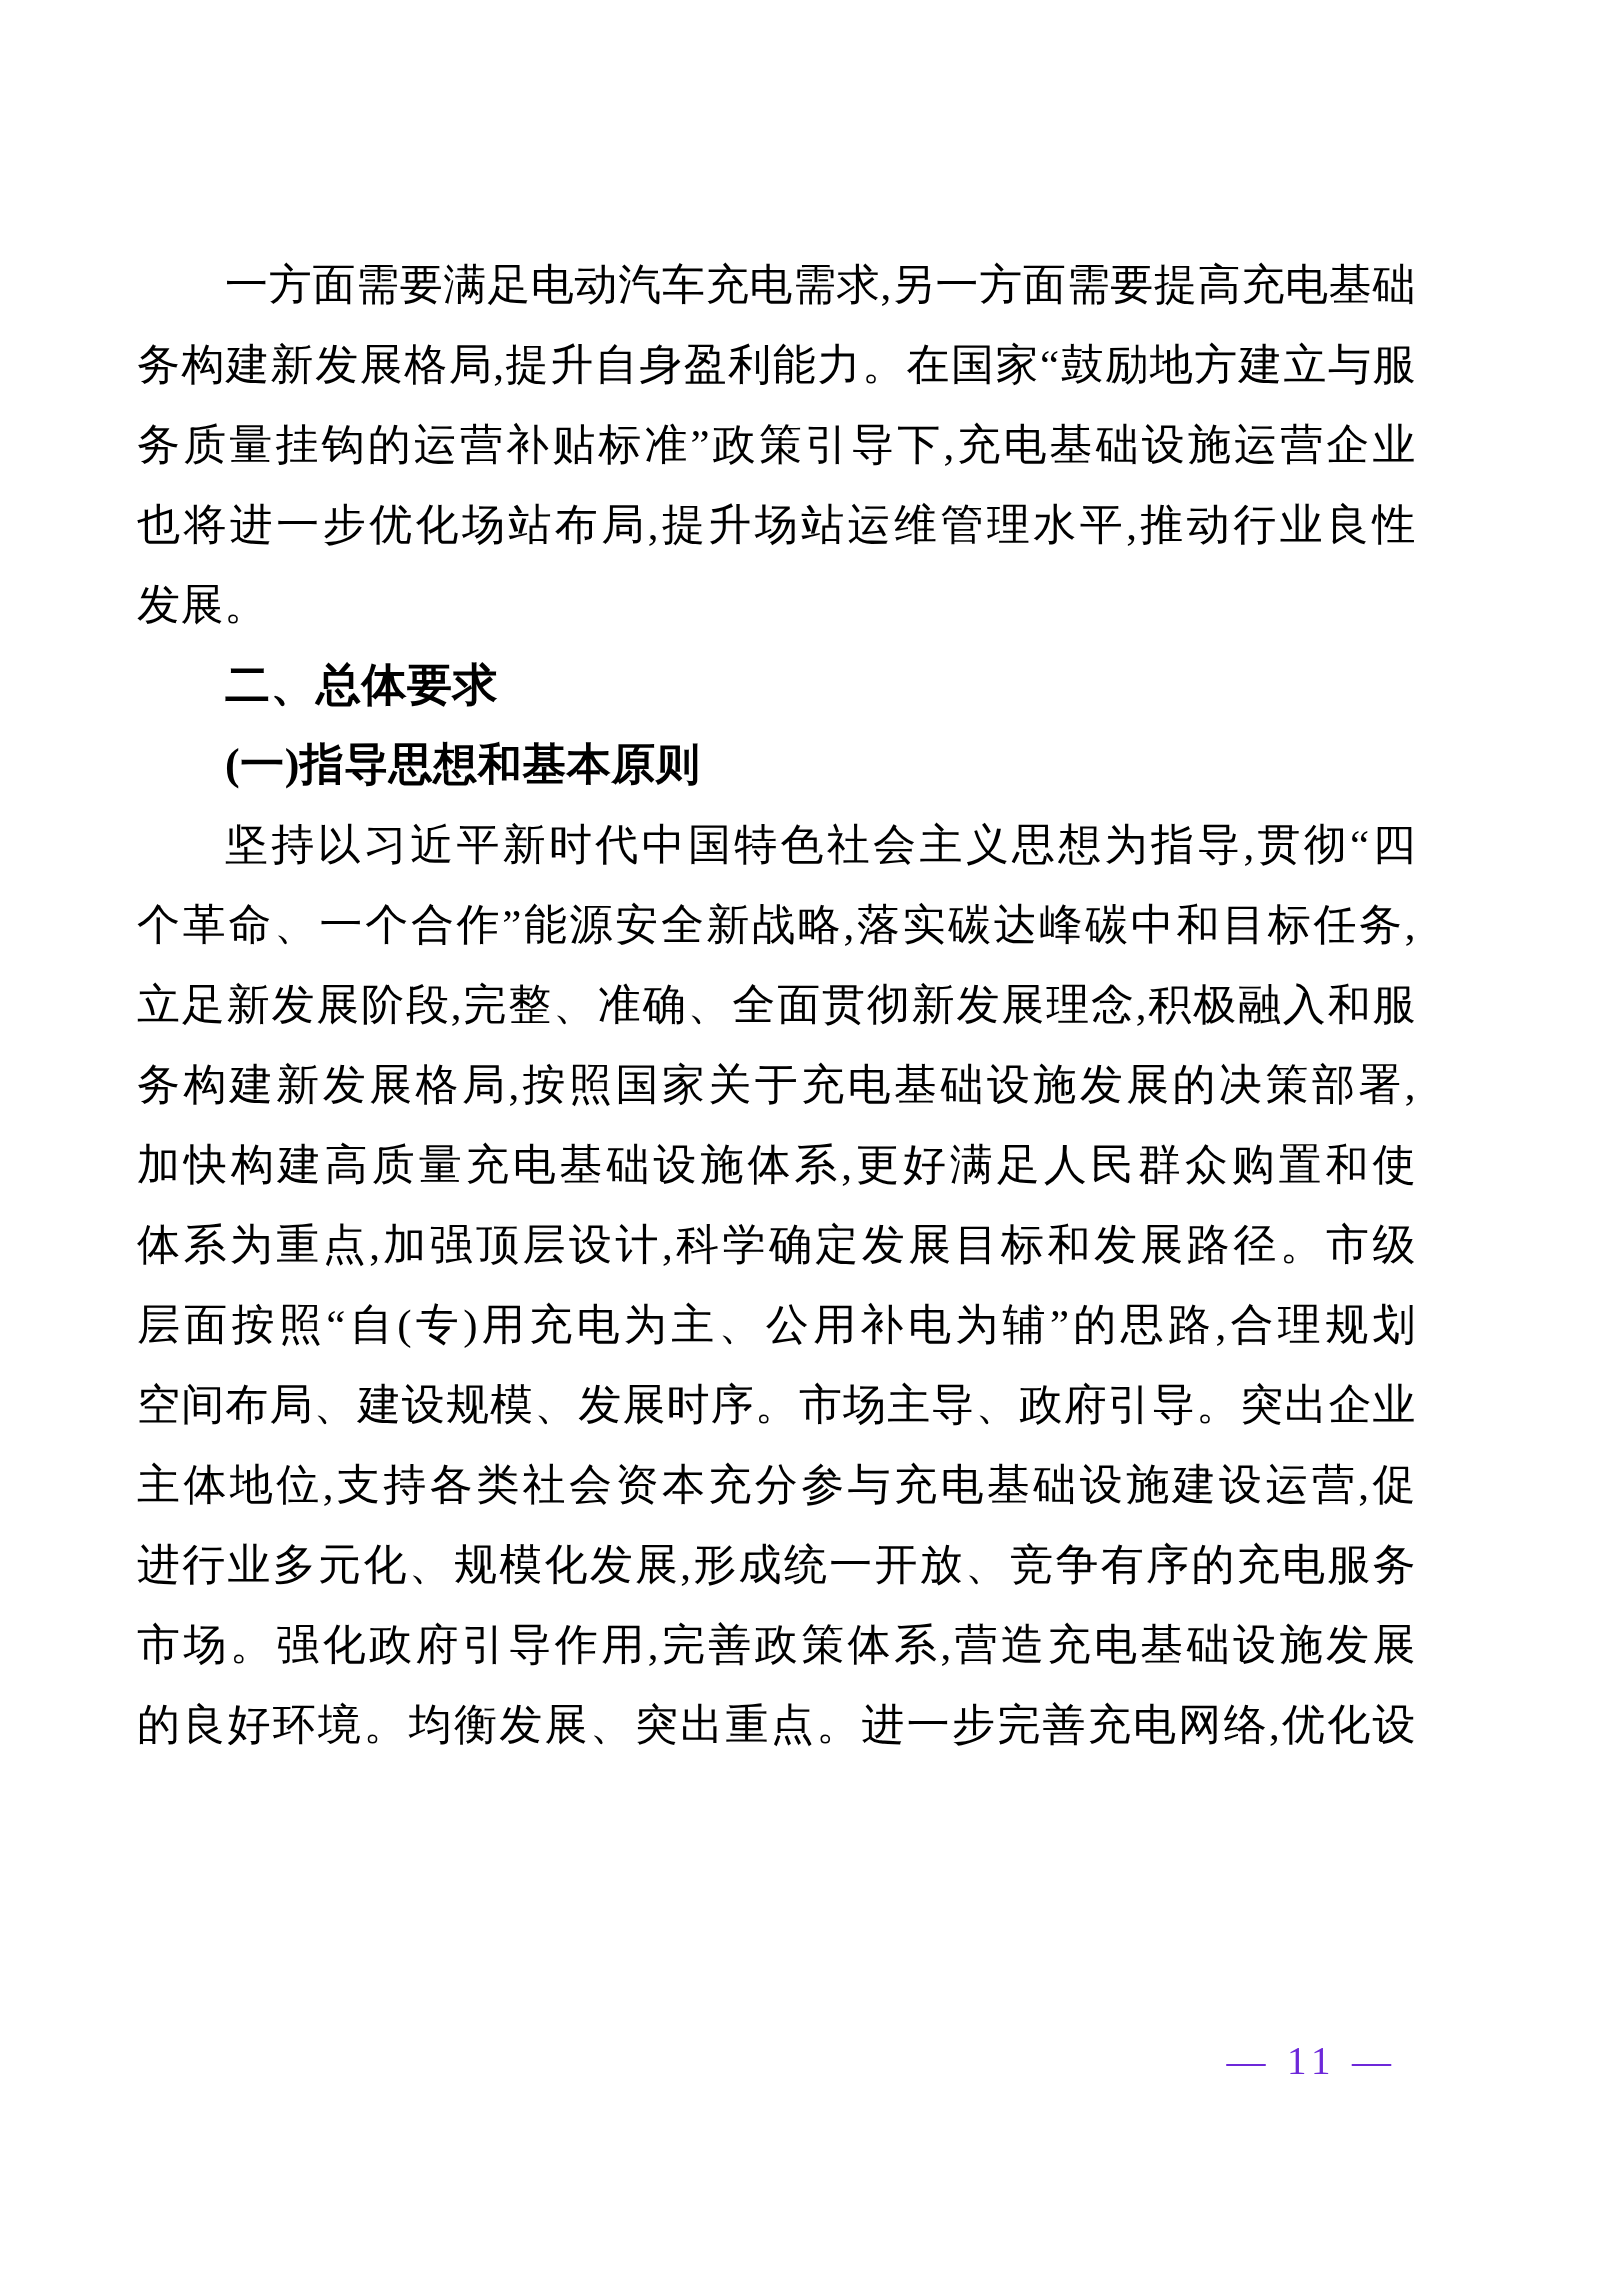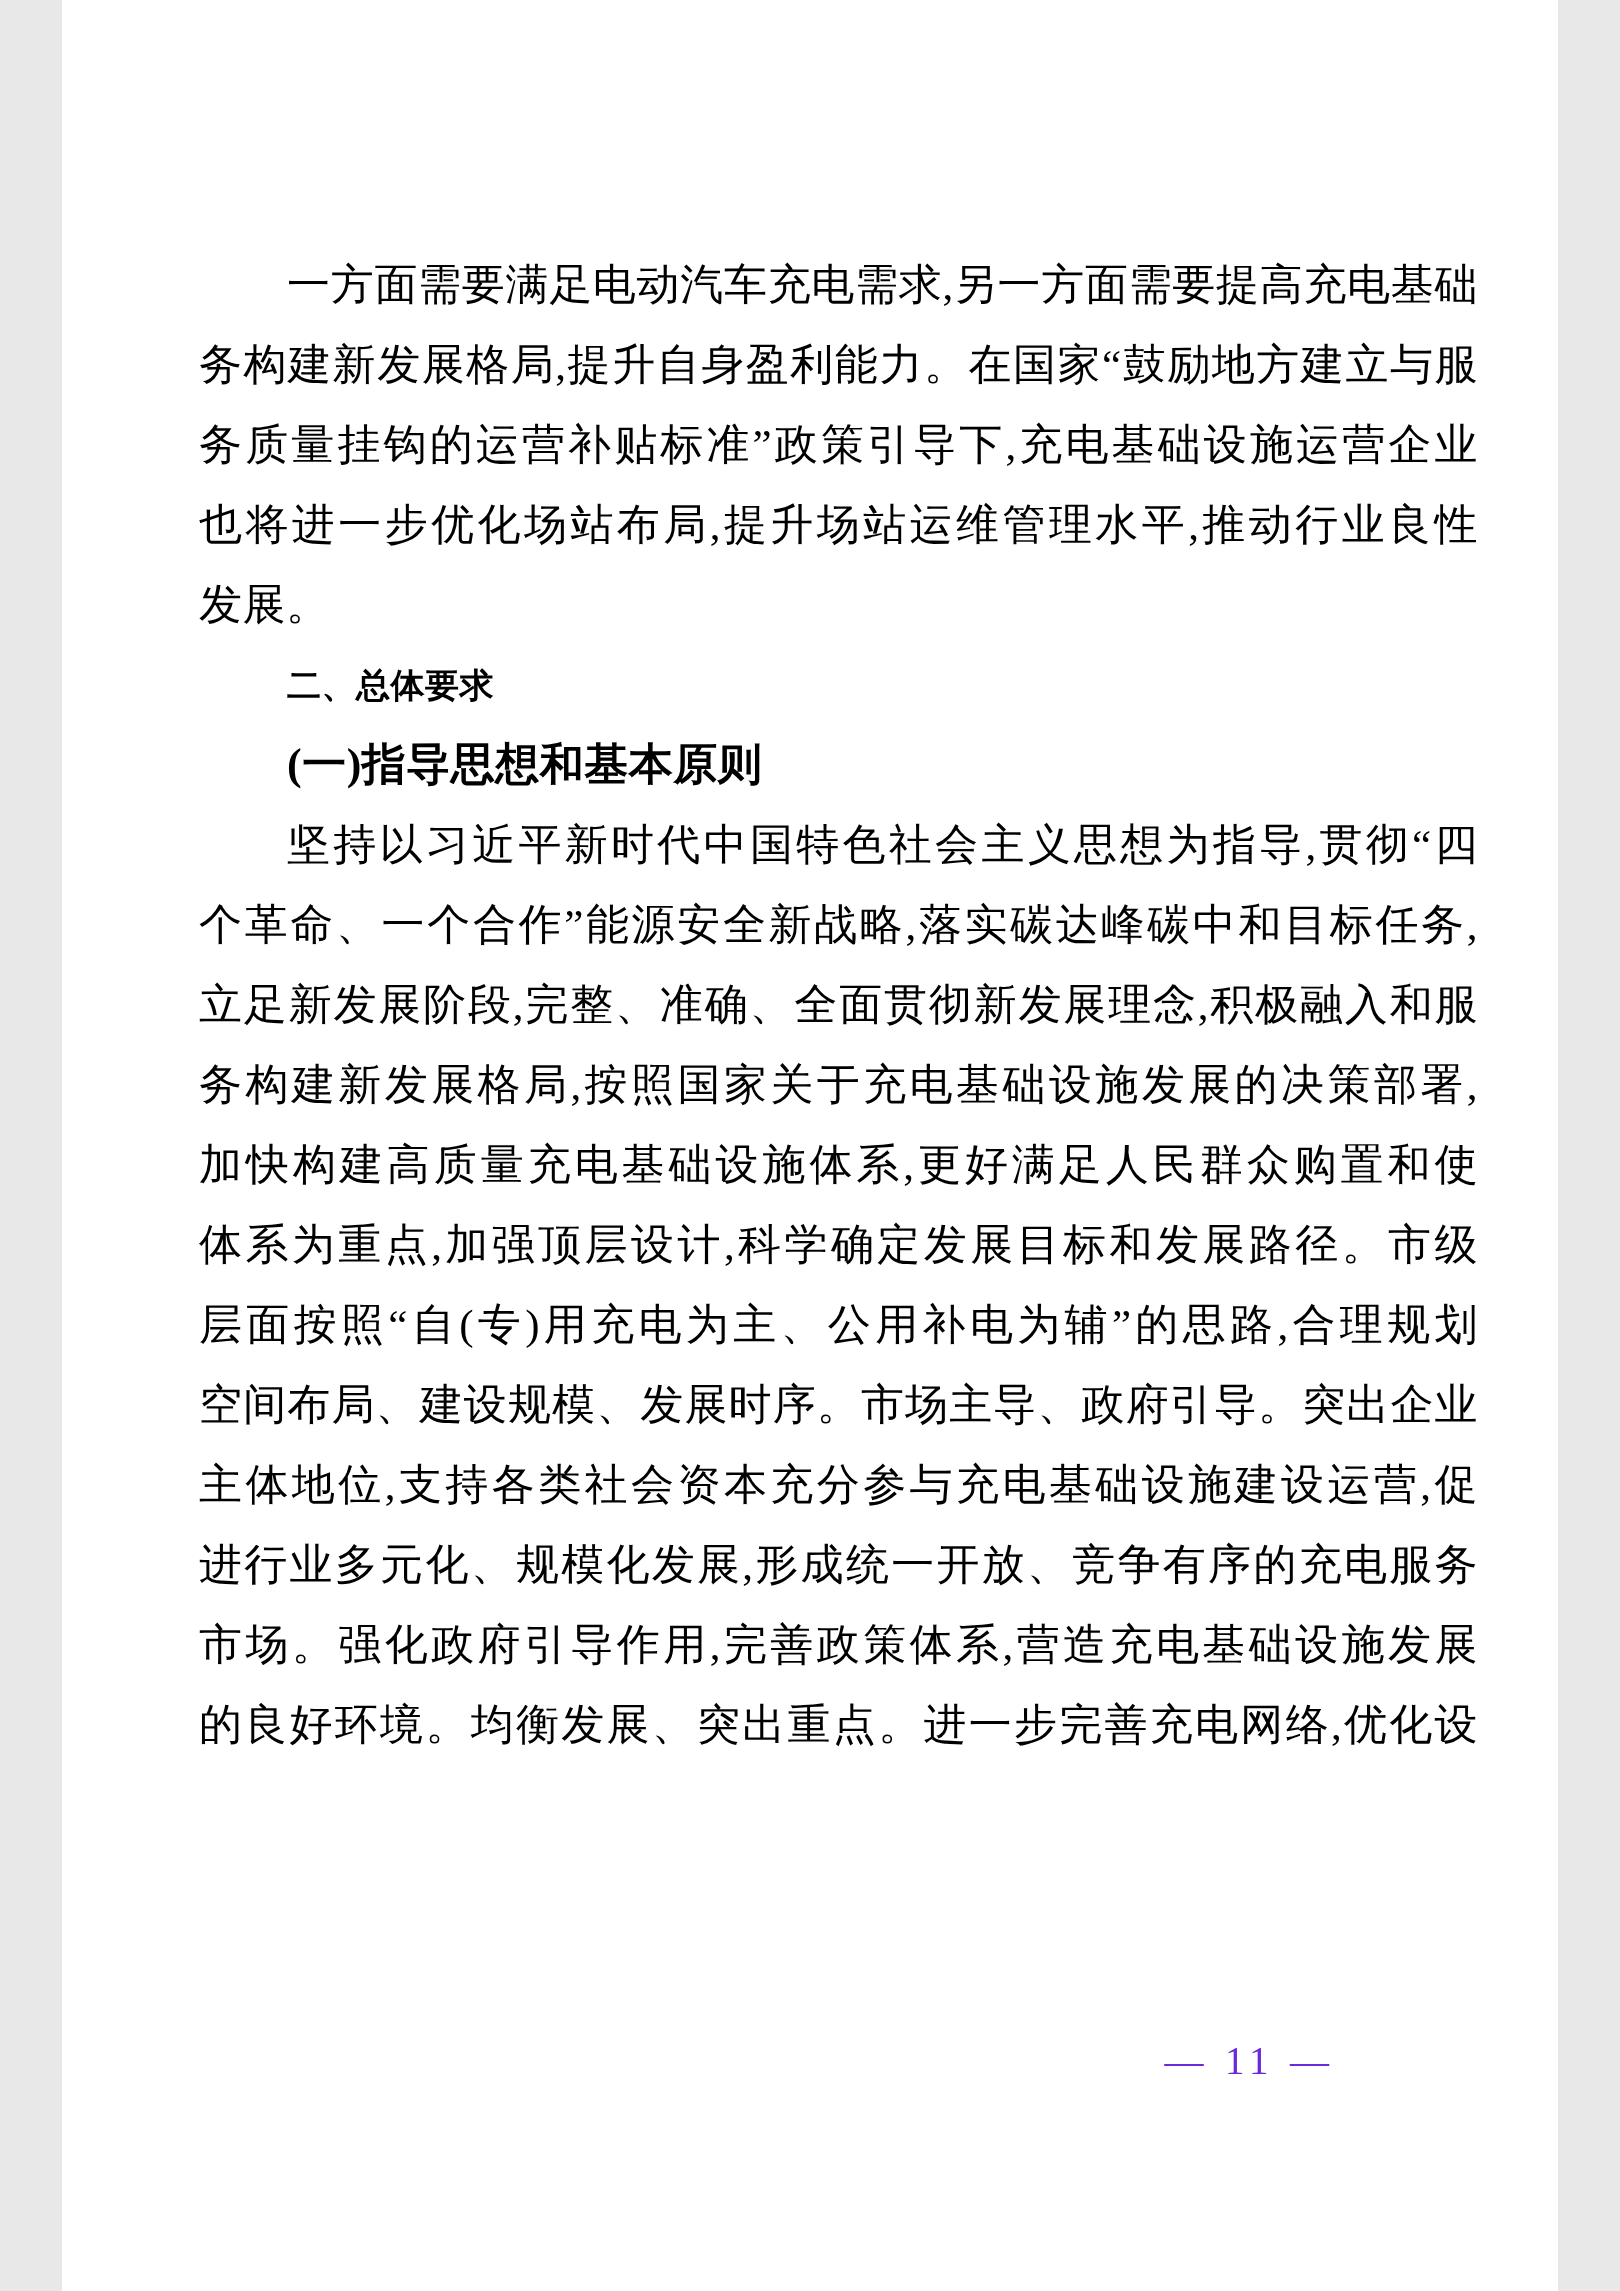--- a/index.html
+++ b/index.html
@@ -2,21 +2,21 @@
 <html><head>
 <meta charset="utf-8">
 <style>
   html, body {
     margin: 0;
     padding: 0;
     background: #e8e8e8;
   }
   .page {
     position: relative;
-    width: 1496px;
+    width: 1620px;
     height: 2292px;
     margin: 0 auto;
     background: #ffffff;
     overflow: hidden;
     font-family: "Liberation Serif", "DejaVu Serif", serif;
     color: #000000;
   }
   .text-block {
     position: absolute;
     left: 137px;
@@ -35,21 +35,21 @@
   .line.para-end {
     text-align-last: left;
     white-space: normal;
   }
   .line.indent {
     padding-left: 88px;
   }
   .line.heading {
     font-family: "Liberation Sans", "DejaVu Sans", sans-serif;
     font-weight: 700;
-    font-size: 34px;
+    font-size: 45px;
   }
   .line.subheading {
     font-weight: 700;
     font-size: 44px;
   }
   .page-number {
     position: absolute;
     top: 2037px;
     right: 223px;
     font-size: 39px;

